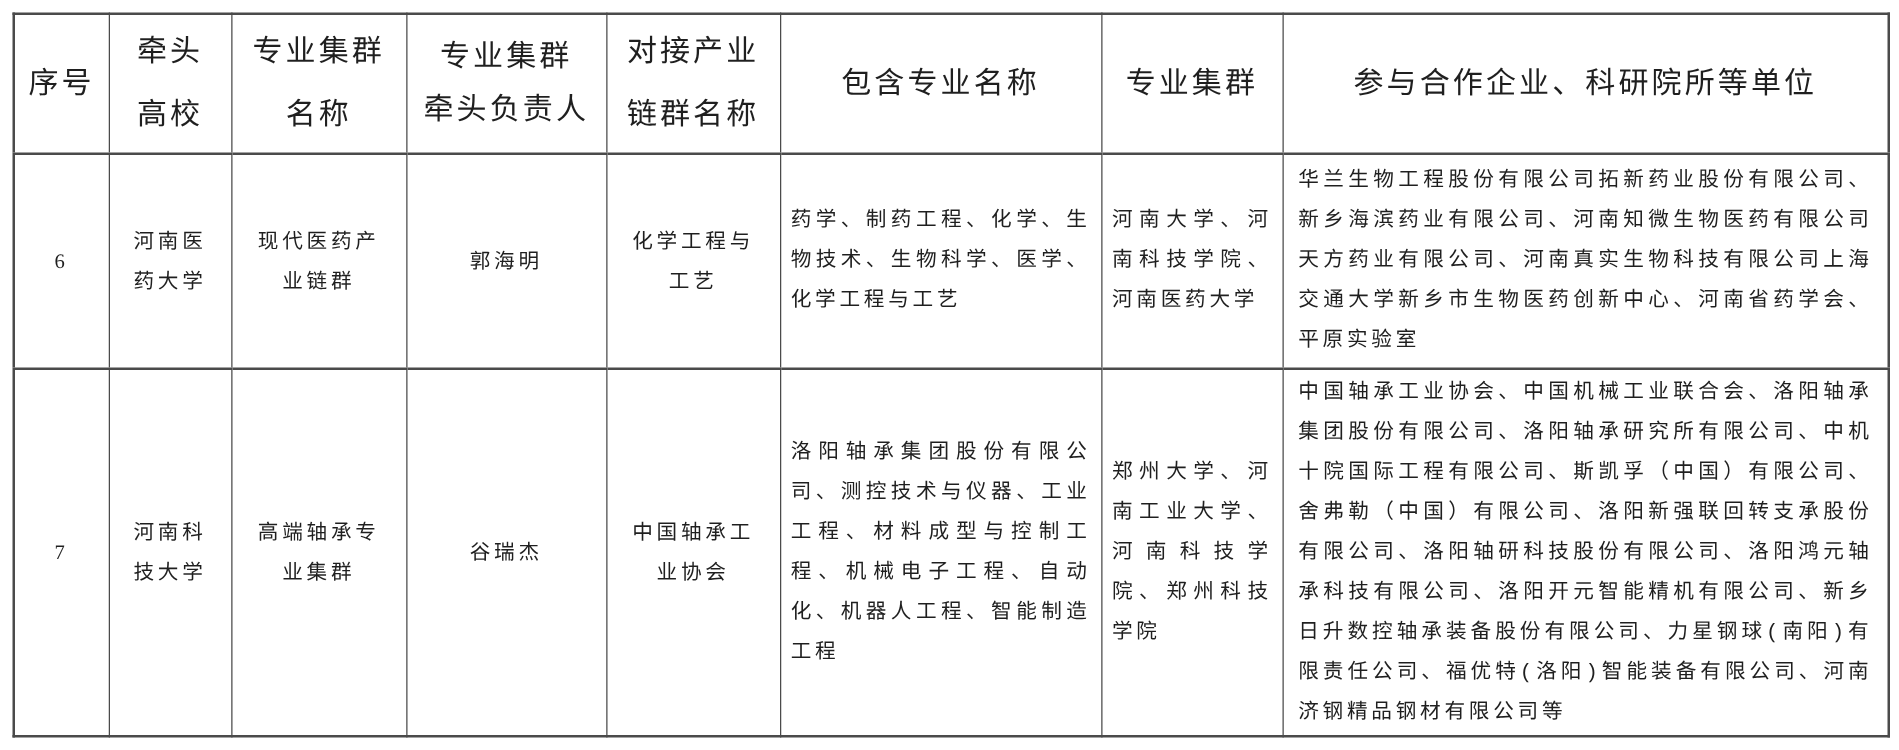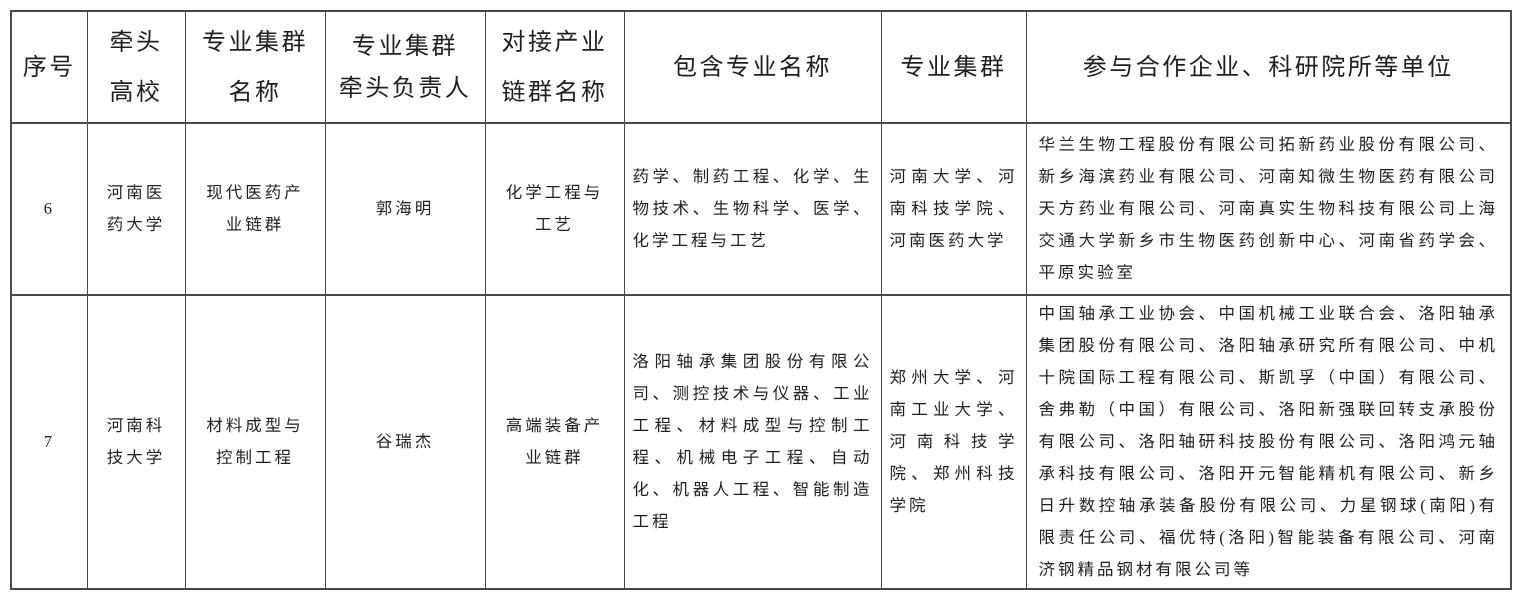--- a/index.html
+++ b/index.html
@@ -55,20 +55,21 @@
     font-size: 16.5px;
     letter-spacing: 3px;
     line-height: 32px;
     padding: 2px 12px;
   }
   td.center { text-align: center; }
   td.justify {
     text-align: justify;
     text-justify: inter-ideograph;
     padding: 2px 8px;
+    font-family: Liberation Mono, monospace;
   }
   td.partners-cell { padding: 2px 12px; }
   tbody tr.row-a td { border-bottom-width: 2.5px; }
 </style>
 </head>
 <body>
 
 <div class="page">
   <table class="cluster-table">
     <colgroup>
@@ -104,22 +105,22 @@
         <td class="center">现代医药产业链群</td>
         <td class="center">郭海明</td>
         <td class="center">化学工程与工艺</td>
         <td class="justify">药学、制药工程、化学、生物技术、生物科学、医学、化学工程与工艺</td>
         <td class="justify">河南大学、河南科技学院、河南医药大学</td>
         <td class="justify partners-cell">华兰生物工程股份有限公司拓新药业股份有限公司、新乡海滨药业有限公司、河南知微生物医药有限公司天方药业有限公司、河南真实生物科技有限公司上海交通大学新乡市生物医药创新中心、河南省药学会、平原实验室</td>
       </tr>
       <tr class="row-b">
         <td class="center">7</td>
         <td class="center">河南科技大学</td>
-        <td class="center">材料成型与控制工程</td>
+        <td class="center">高端轴承专业集群</td>
         <td class="center">谷瑞杰</td>
-        <td class="center">高端装备产业链群</td>
+        <td class="center">中国轴承工业协会</td>
         <td class="justify">洛阳轴承集团股份有限公司、测控技术与仪器、工业工程、材料成型与控制工程、机械电子工程、自动化、机器人工程、智能制造工程</td>
         <td class="justify">郑州大学、河南工业大学、河南科技学院、郑州科技学院</td>
         <td class="justify partners-cell">中国轴承工业协会、中国机械工业联合会、洛阳轴承集团股份有限公司、洛阳轴承研究所有限公司、中机十院国际工程有限公司、斯凯孚（中国）有限公司、舍弗勒（中国）有限公司、洛阳新强联回转支承股份有限公司、洛阳轴研科技股份有限公司、洛阳鸿元轴承科技有限公司、洛阳开元智能精机有限公司、新乡日升数控轴承装备股份有限公司、力星钢球(南阳)有限责任公司、福优特(洛阳)智能装备有限公司、河南济钢精品钢材有限公司等</td>
       </tr>
     </tbody>
   </table>
 </div>
 
 </body></html>

